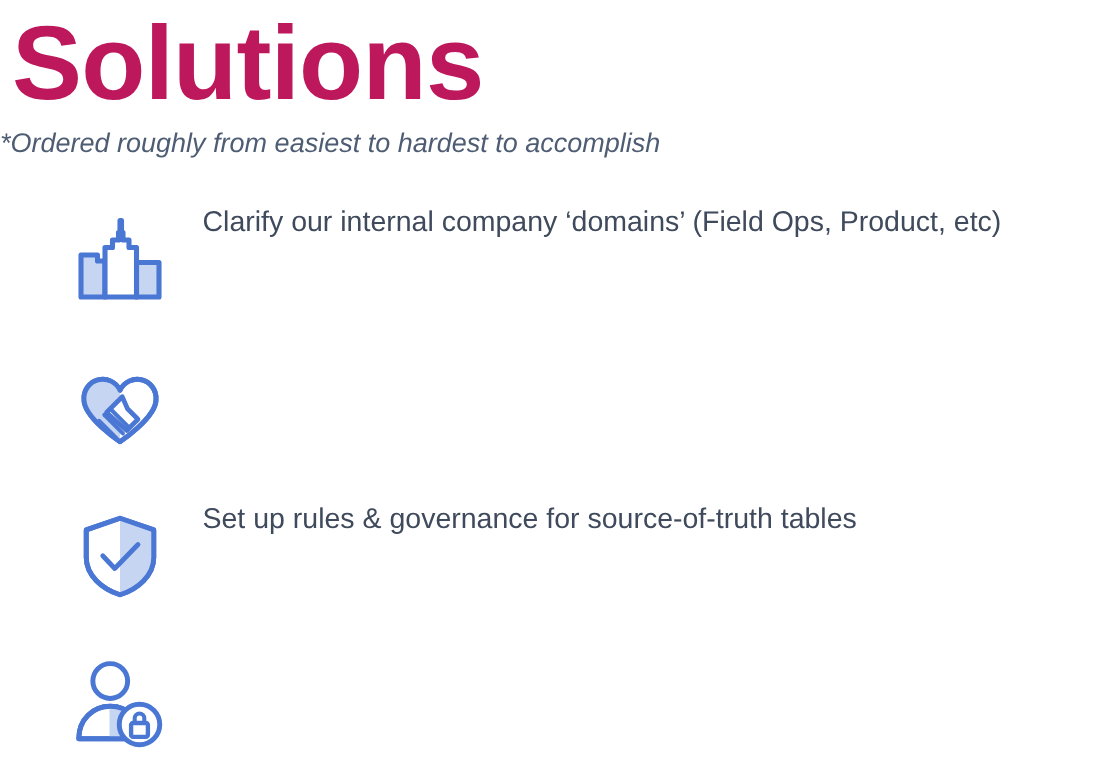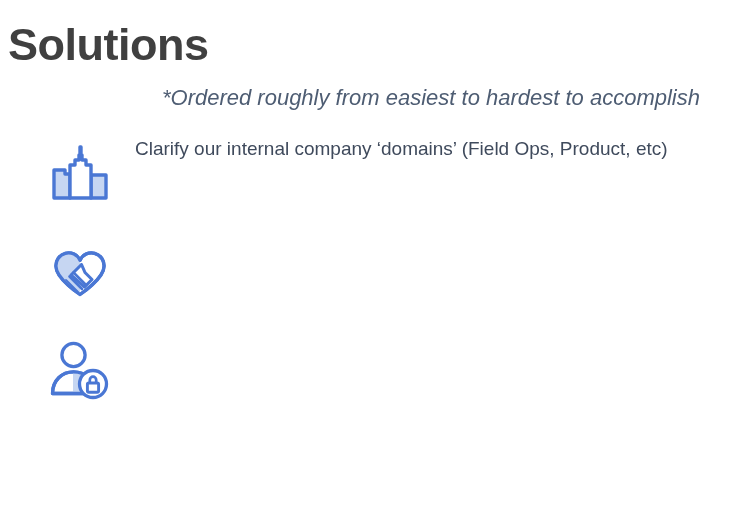--- a/index.html
+++ b/index.html
@@ -19,36 +19,36 @@
     position: relative;
     width: 733px;
     height: 516px;
     background: #ffffff;
   }
 
   
   .page-title {
     position: absolute;
     left: 8px;
-    top: 19px;
-    font-size: 45px;
+    top: 2px;
+    font-size: 70px;
     font-weight: bold;
     letter-spacing: -0.5px;
-    color: #404040;
+    color: #be185d;
     line-height: 1.15;
     white-space: nowrap;
   }
 
   .page-subtitle {
     position: absolute;
     left: 0;
     top: 85px;
     width: 700px;
-    text-align: right;
-    font-size: 22px;
+    text-align: left;
+    font-size: 18px;
     font-style: italic;
     color: #4e5d73;
     white-space: nowrap;
   }
 
   
   .solutions-list {
     position: absolute;
     left: 0;
     top: 137px;
@@ -133,20 +133,38 @@
 
           <path d="M30 52.5
                    C30 52.5 6 36.5 6 24.5
                    A12.6 12.6 0 0 1 30 18.2
                    A12.6 12.6 0 0 1 54 24.5
                    C54 36.5 30 52.5 30 52.5 Z" fill="none" stroke="#4a77d4" stroke-width="3.3" stroke-linejoin="round"></path>
         </svg>
       </span>
     </div>
 
+    <div class="solution-row">
+      <span class="row-icon">
+        <svg width="60" height="60" viewBox="0 0 60 60" aria-hidden="true">
+          <defs>
+            <clipPath id="shieldClip">
+              <path d="M30 4 L53 12 v19 C53 43 42 52 30 56 C18 52 7 43 7 31 V12 Z"></path>
+            </clipPath>
+          </defs>
+          <path d="M30 4.5 L52.5 12.3 v18.4 C52.5 42.6 42 51.6 30 55.5 C18 51.6 7.5 42.6 7.5 30.7 V12.3 Z" fill="#ffffff" stroke="#4a77d4" stroke-width="3.3" stroke-linejoin="round"></path>
+          <g clip-path="url(#shieldClip)">
+            <rect x="30" y="0" width="30" height="60" fill="#c6d6f2"></rect>
+          </g>
+          <path d="M30 4.5 L52.5 12.3 v18.4 C52.5 42.6 42 51.6 30 55.5 C18 51.6 7.5 42.6 7.5 30.7 V12.3 Z" fill="none" stroke="#4a77d4" stroke-width="3.3" stroke-linejoin="round"></path>
+          <polyline points="18.5,29.5 26.5,38 42,22" fill="none" stroke="#4a77d4" stroke-width="3.2" stroke-linecap="round" stroke-linejoin="round"></polyline>
+        </svg>
+      </span>
+      <span class="row-label">Set up rules &amp; governance for source-of-truth tables</span>
+    </div>
 
     <div class="solution-row">
       <span class="row-icon">
         <svg width="62" height="62" viewBox="0 0 62 62" aria-hidden="true">
           <defs>
             <clipPath id="bodyClip">
               <path d="M4 53 C4 40 13.5 32 25 32 C36.5 32 46 40 46 53 Z"></path>
             </clipPath>
           </defs>
 

